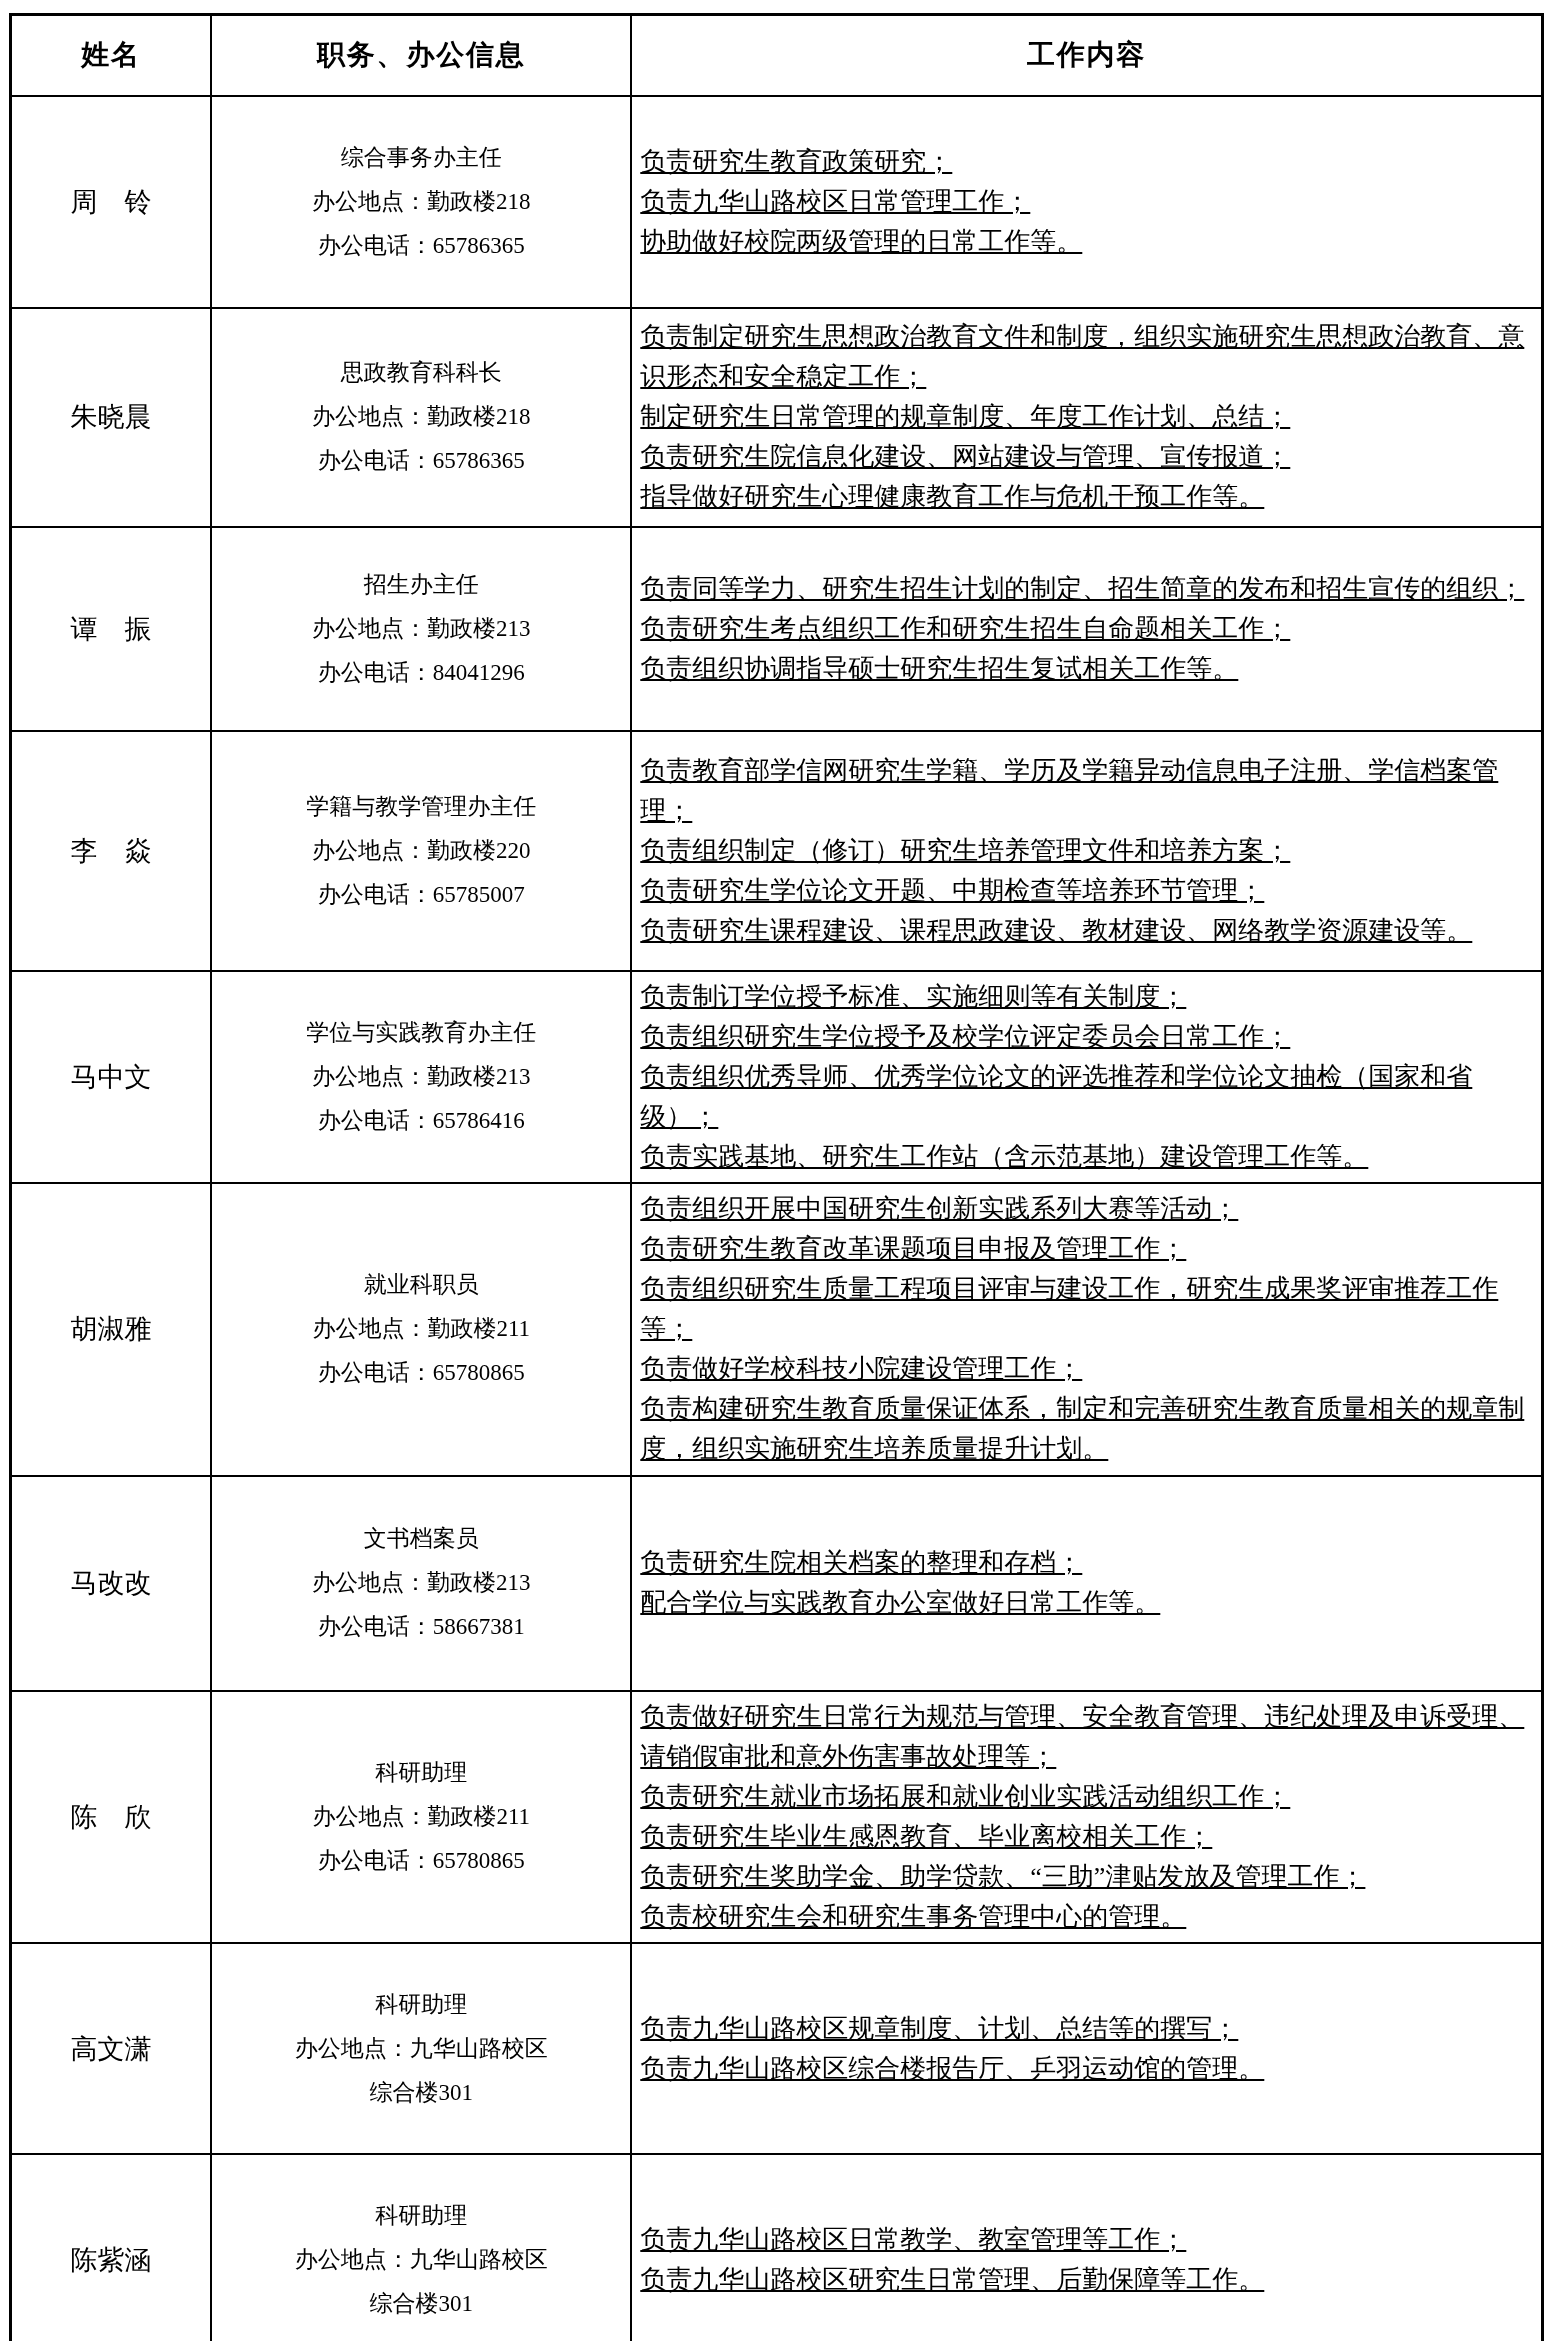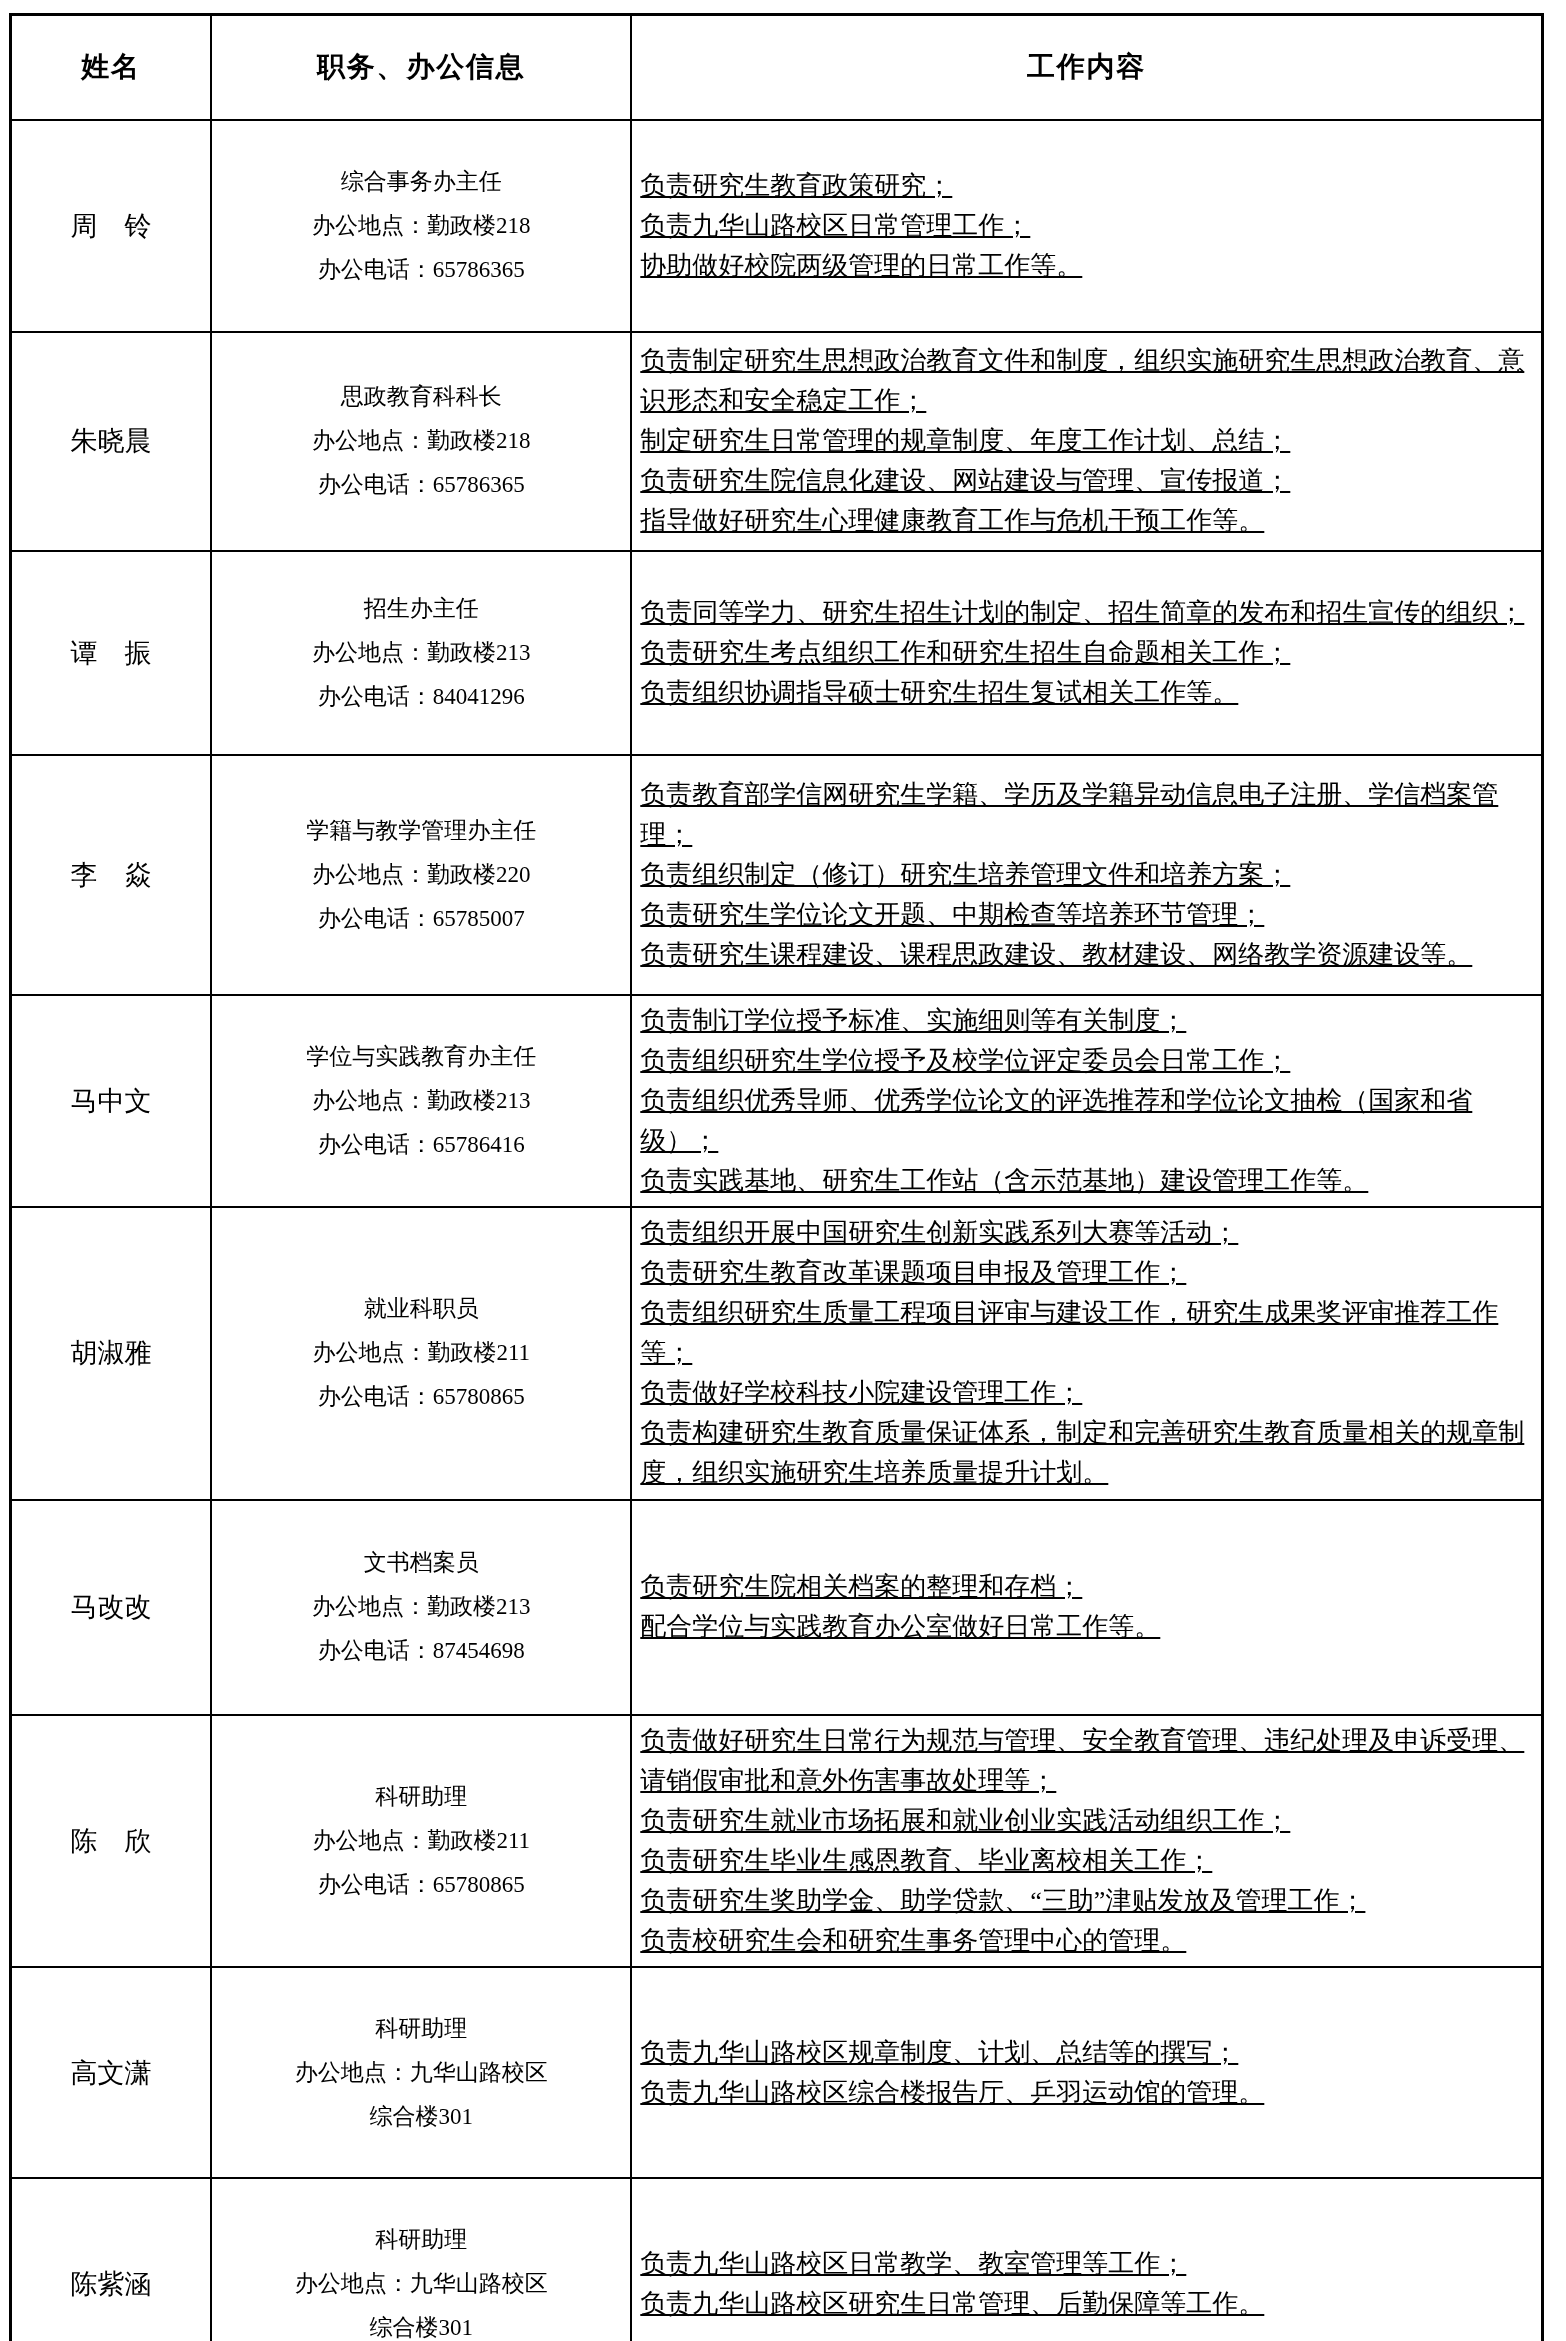--- a/index.html
+++ b/index.html
@@ -59,21 +59,21 @@
 </head>
 <body>
 
 <table class="staff">
   <colgroup>
     <col class="c-name">
     <col class="c-office">
     <col class="c-duties">
   </colgroup>
   <thead>
-    <tr style="height:105px;">
+    <tr style="height:81px;">
       <th class="hdr">姓名</th>
       <th class="hdr">职务、办公信息</th>
       <th class="hdr">工作内容</th>
     </tr>
   </thead>
   <tbody>
     <tr style="height:212px;">
       <td class="name-cell">周　铃</td>
       <td class="office-cell">综合事务办主任
 办公地点：勤政楼218
@@ -129,21 +129,21 @@
       <td class="duties-cell">负责组织开展中国研究生创新实践系列大赛等活动；
 负责研究生教育改革课题项目申报及管理工作；
 负责组织研究生质量工程项目评审与建设工作，研究生成果奖评审推荐工作等；
 负责做好学校科技小院建设管理工作；
 负责构建研究生教育质量保证体系，制定和完善研究生教育质量相关的规章制度，组织实施研究生培养质量提升计划。</td>
     </tr>
     <tr style="height:215px;">
       <td class="name-cell">马改改</td>
       <td class="office-cell">文书档案员
 办公地点：勤政楼213
-办公电话：87454698</td>
+办公电话：58667381</td>
       <td class="duties-cell">负责研究生院相关档案的整理和存档；
 配合学位与实践教育办公室做好日常工作等。</td>
     </tr>
     <tr style="height:243px;">
       <td class="name-cell">陈　欣</td>
       <td class="office-cell">科研助理
 办公地点：勤政楼211
 办公电话：65780865</td>
       <td class="duties-cell">负责做好研究生日常行为规范与管理、安全教育管理、违纪处理及申诉受理、请销假审批和意外伤害事故处理等；
 负责研究生就业市场拓展和就业创业实践活动组织工作；

